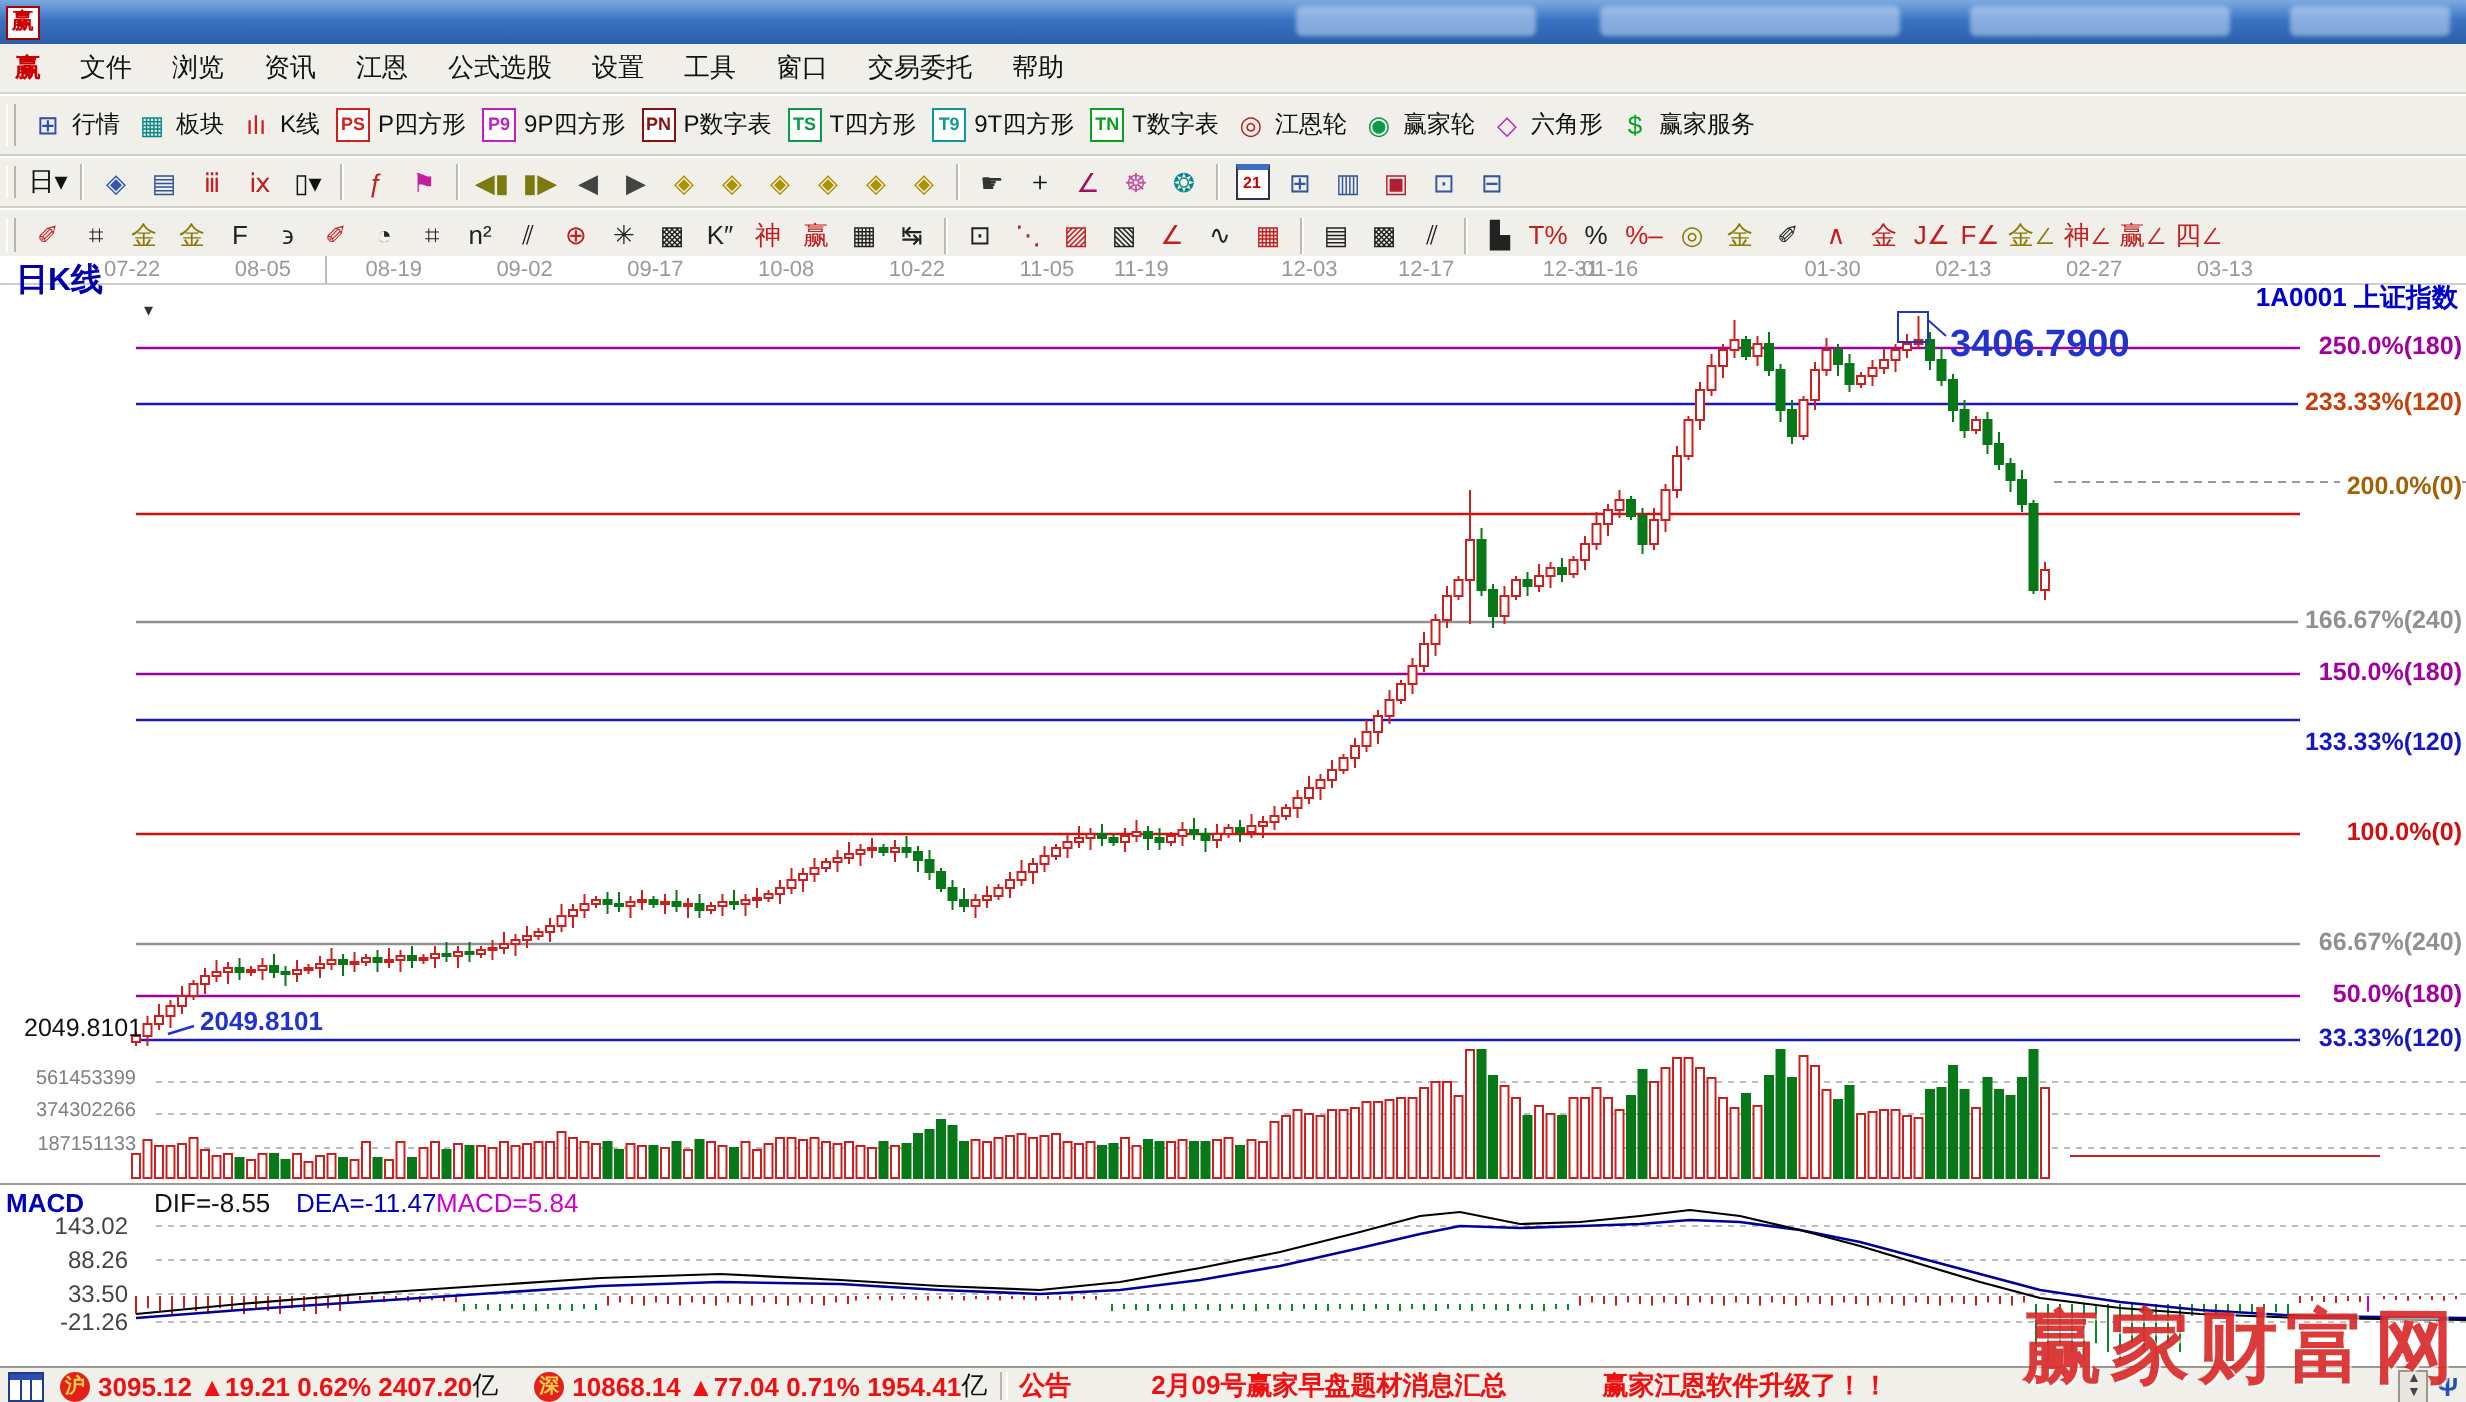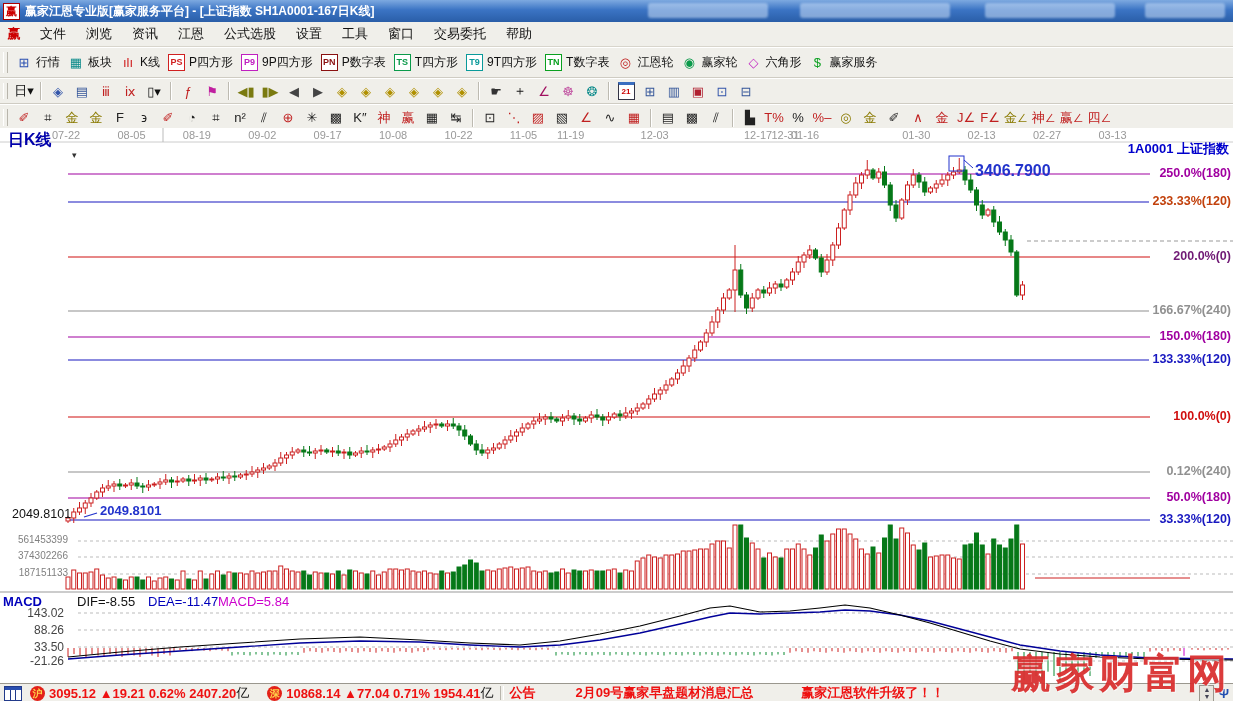--- a/index.html
+++ b/index.html
@@ -60,21 +60,20 @@
              font-size:40px;font-weight:bold;color:rgba(214,32,32,.88);letter-spacing:4px;
              text-shadow:1px 1px 0 rgba(255,255,255,.6);pointer-events:none;z-index:5;}
 </style>
 </head>
 <body>
 
 <div id="app">
 
   <div class="titlebar">
     <span class="appicon">赢</span>
-    <span>赢家江恩专业版[赢家服务平台] - [上证指数  SH1A0001-167日K线]</span>
     <span class="tb-blur" style="left:648px;width:120px;"></span>
     <span class="tb-blur" style="left:800px;width:150px;"></span>
     <span class="tb-blur" style="left:985px;width:130px;"></span>
     <span class="tb-blur" style="left:1145px;width:80px;"></span>
   </div>
 
   <div class="menubar">
     <span class="appicon2">赢</span>
     <span id="menuitems"><span class="menuitem">文件</span><span class="menuitem">浏览</span><span class="menuitem">资讯</span><span class="menuitem">江恩</span><span class="menuitem">公式选股</span><span class="menuitem">设置</span><span class="menuitem">工具</span><span class="menuitem">窗口</span><span class="menuitem">交易委托</span><span class="menuitem">帮助</span></span>
   </div>
@@ -965,45 +964,45 @@
         <div class="abslabel datelabel" style="left: 52px;">07-22</div>
         <div class="abslabel datelabel" style="left: 117.4px;">08-05</div>
         <div class="abslabel datelabel" style="left: 182.8px;">08-19</div>
         <div class="abslabel datelabel" style="left: 248.2px;">09-02</div>
         <div class="abslabel datelabel" style="left: 313.6px;">09-17</div>
         <div class="abslabel datelabel" style="left: 379px;">10-08</div>
         <div class="abslabel datelabel" style="left: 444.4px;">10-22</div>
         <div class="abslabel datelabel" style="left: 509.8px;">11-05</div>
         <div class="abslabel datelabel" style="left: 557px;">11-19</div>
         <div class="abslabel datelabel" style="left: 640.6px;">12-03</div>
-        <div class="abslabel datelabel" style="left: 744px; text-align: center;">12-17</div>
+        <div class="abslabel datelabel" style="left: 699px; text-align: center;">12-17</div>
         <div class="abslabel datelabel" style="left: 771.4px;">12-31</div>
         <div class="abslabel datelabel" style="left: 791px;">01-16</div>
         <div class="abslabel datelabel" style="left: 902.2px;">01-30</div>
         <div class="abslabel datelabel" style="left: 967.6px;">02-13</div>
         <div class="abslabel datelabel" style="left: 1033px;">02-27</div>
         <div class="abslabel datelabel" style="left: 1098.4px;">03-13</div>
       </div>
     <div class="abslabel" style="right:4px;top:12px;font-size:13px;font-weight:bold;color:#0000cc;">1A0001  上证指数</div>
     <div id="gannlabels">
         <div class="abslabel gannlabel" style="top: 38px; color: rgb(160, 0, 160);">250.0%(180)</div>
         <div class="abslabel gannlabel" style="top: 66px; color: #c2410c;">233.33%(120)</div>
-        <div class="abslabel gannlabel" style="top: 121px; color: #701a75;">200.0%(0)</div>
+        <div class="abslabel gannlabel" style="top: 108px; color: #a16207;">200.0%(0)</div>
         <div class="abslabel gannlabel" style="top: 175px; color: rgb(144, 144, 144);">166.67%(240)</div>
         <div class="abslabel gannlabel" style="top: 201px; color: rgb(160, 0, 160);">150.0%(180)</div>
-        <div class="abslabel gannlabel" style="top: 224px; color: rgb(24, 24, 192);">133.33%(120)</div>
+        <div class="abslabel gannlabel" style="top: 236px; color: rgb(24, 24, 192);">133.33%(120)</div>
         <div class="abslabel gannlabel" style="top: 281px; color: rgb(208, 16, 16);">100.0%(0)</div>
-        <div class="abslabel gannlabel" style="top: 336px; color: rgb(144, 144, 144);">0.12%(240)</div>
+        <div class="abslabel gannlabel" style="top: 336px; color: rgb(144, 144, 144);">66.67%(240)</div>
         <div class="abslabel gannlabel" style="top: 362px; color: rgb(160, 0, 160);">50.0%(180)</div>
         <div class="abslabel gannlabel" style="top: 384px; color: rgb(24, 24, 192);">33.33%(120)</div>
       </div>
 
     <div class="abslabel" style="left:12px;top:379px;font-size:12.5px;color:#111;">2049.8101</div>
     <div class="abslabel" style="left:100px;top:375px;font-size:13px;font-weight:bold;color:#2233cc;">2049.8101</div>
-    <div class="abslabel" id="highlabel" style="font-size: 16px; font-weight: bold; color: rgb(34, 51, 204); left: 975px; top: 34px;">3406.7900</div>
+    <div class="abslabel" id="highlabel" style="font-size: 19px; font-weight: bold; color: rgb(34, 51, 204); left: 975px; top: 34px;">3406.7900</div>
 
     <div id="volscale">
         <div class="abslabel scalelabel" style="top: 406px;">561453399</div>
         <div class="abslabel scalelabel" style="top: 422px;">374302266</div>
         <div class="abslabel scalelabel" style="top: 439px;">187151133</div>
       </div>
 
     <div class="abslabel" style="left:3px;top:466px;font-size:13px;font-weight:bold;color:#0000bb;">MACD</div>
     <div class="abslabel" style="left:77px;top:466px;font-size:13px;color:#111;">DIF=-8.55</div>
     <div class="abslabel" style="left:148px;top:466px;font-size:13px;color:#0000bb;">DEA=-11.47</div>

